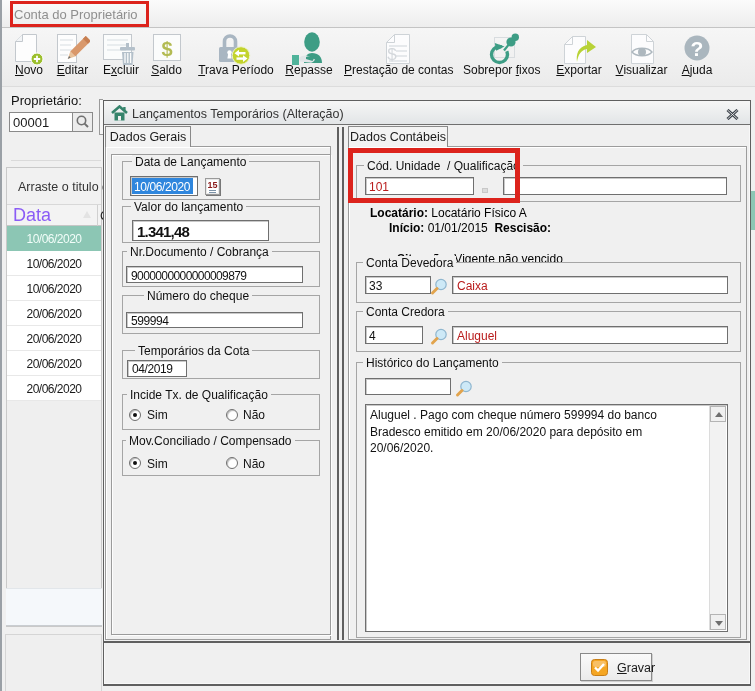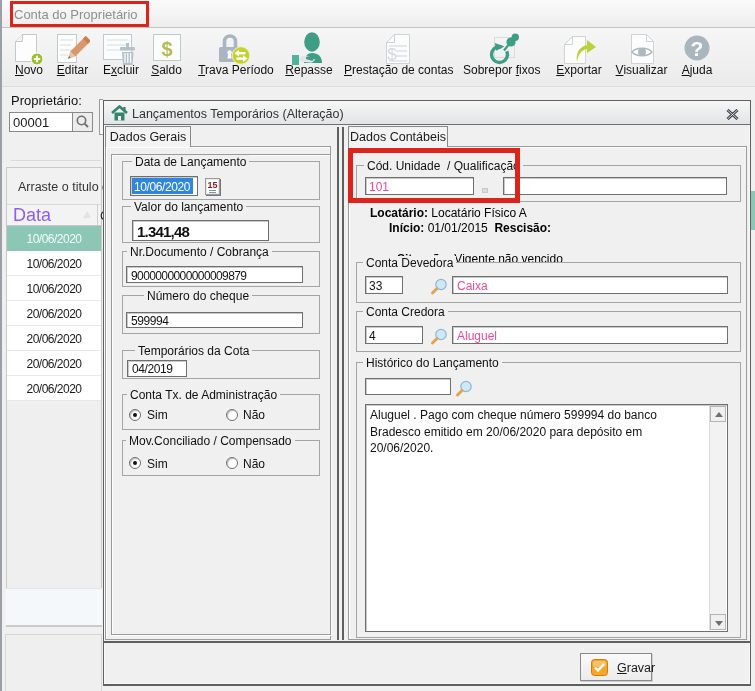--- a/index.html
+++ b/index.html
@@ -35,21 +35,21 @@
 .rsliverteal{left:751px;top:191px;width:4px;height:39px;background:#8cc6b4;}
 .dialog{left:103px;top:100px;width:648px;height:586px;background:#f0f0f0;border:1px solid #5f5f5f;border-bottom:2px solid #5f5f5f;box-shadow:inset 0 0 0 1px #f8f8f8;}
 .dtitle{left:0;top:0;width:646px;height:24px;background:linear-gradient(#f6f6f6,#e2e5e7);border-bottom:1px solid #6f6f6f;}
 .dtitletext{left:28px;top:6px;font-size:12.5px;color:#333;}
 .dclose{left:622px;top:8px;}
 .tab{background:#f3f3f3;border:1px solid #898989;border-bottom:none;font-size:12.5px;text-align:center;padding-top:3px;}
 .pane{border:1px solid #9c9c9c;background:#f0f0f0;box-shadow:inset 1px 1px 0 #fff;}
 .fieldset{position:absolute;border:1px solid #a5a5a5;background:#f0f0f0;}
 .legend{position:absolute;top:-7px;background:#f0f0f0;padding:0 3px;font-size:12px;color:#101010;white-space:nowrap;}
 .inp{position:absolute;background:#fff;border:1px solid #6f6f6f;box-shadow:inset 1px 1px 0 #c9c9c9;font-size:12px;color:#111;white-space:nowrap;overflow:hidden;}
-.inp.gray{color:#ec4899;}
+.inp.gray{color:#b91c1c;}
 .splitter{left:337px;top:127px;width:7px;height:513px;}
 .splitter:before,.splitter:after{content:"";position:absolute;top:0;width:2px;height:100%;background:#606060;}
 .splitter:before{left:0;}
 .splitter:after{right:0;}
 .radio{position:absolute;width:12px;height:12px;border-radius:50%;background:#fff;border:1px solid #6f6f6f;box-shadow:inset 1px 1px 1px #bbb;}
 .radio.on:before{content:"";position:absolute;left:3px;top:3px;width:4px;height:4px;border-radius:50%;background:#111;}
 .rlab{position:absolute;font-size:12px;color:#111;}
 .infoline{position:absolute;font-size:12px;color:#000;white-space:nowrap;}
 .infoline b{font-weight:bold;}
 .redbox2{left:348px;top:148px;width:172px;height:55px;border:5px solid #dc231c;}
@@ -262,21 +262,21 @@
 <div class="inp" style="left:126px;top:266px;width:177px;height:17px;letter-spacing:-0.6px;padding:2px 0 0 4px;">9000000000000009879</div>
 <div class="fieldset" style="left:122px;top:295px;width:198px;height:39px;">
       <span class="legend" style="left:21px;">Número do cheque</span>
     </div>
 <div class="inp" style="left:126px;top:312px;width:177px;height:16px;letter-spacing:-0.4px;padding:1px 0 0 4px;">599994</div>
 <div class="fieldset" style="left:122px;top:350px;width:198px;height:29px;">
       <span class="legend" style="left:12px;">Temporários da Cota</span>
     </div>
 <div class="inp" style="left:127px;top:360px;width:60px;height:17px;letter-spacing:-0.4px;padding:1px 0 0 4px;">04/2019</div>
 <div class="fieldset" style="left:122px;top:394px;width:198px;height:36px;">
-      <span class="legend" style="left:4px;">Conta Tx. de Administração</span>
+      <span class="legend" style="left:4px;">Incide Tx. de Qualificação</span>
     </div>
 <div class="radio on" style="left:129px;top:409px;"></div>
     <span class="rlab" style="left:147px;top:408px;">Sim</span>
 <div class="radio" style="left:226px;top:409px;"></div>
     <span class="rlab" style="left:243px;top:408px;">Não</span>
 <div class="fieldset" style="left:122px;top:440px;width:198px;height:36px;">
       <span class="legend" style="left:3px;">Mov.Conciliado / Compensado</span>
     </div>
 <div class="radio on" style="left:129px;top:457px;"></div>
     <span class="rlab" style="left:147px;top:457px;">Sim</span>
@@ -293,21 +293,21 @@
     </div>
 <div class="inp gray" style="left:365px;top:177px;width:109px;height:18px;padding:2px 0 0 3px;">101</div>
 <div class="abs" style="left:482px;top:188px;width:6px;height:5px;background:#dcdcdc;border:1px solid #c8c8c8;"></div>
 <div class="inp" style="left:503px;top:177px;width:224px;height:18px;"></div>
 <div class="infoline" style="left:370px;top:206px;"><b>Locatário:</b> Locatário Físico A</div>
 <div class="infoline" style="left:389px;top:221px;"><b>Início:</b> 01/01/2015&nbsp; <b>Rescisão:</b></div>
 <div class="infoline" style="left:367px;top:252px;margin-left:30px;"><b>Situação:</b> Vigente não vencido</div>
 <div class="fieldset" style="left:356px;top:262px;width:385px;height:41px;">
       <span class="legend" style="left:6px;">Conta Devedora</span>
     </div>
-<div class="inp" style="left:365px;top:276px;width:38px;height:18px;padding:2px 0 9px 3px;">33</div>
+<div class="inp" style="left:365px;top:276px;width:66px;height:18px;padding:2px 0 9px 3px;">33</div>
 <svg class="abs" style="left:430px;top:277px;" width="19" height="19" viewBox="0 0 19 19">
       <circle cx="11" cy="7.5" r="5.2" fill="#cde9f7" stroke="#8fb6cf" stroke-width="1.2"></circle>
       <line x1="7" y1="11.5" x2="2.5" y2="16" stroke="#e2a44e" stroke-width="3" stroke-linecap="round"></line>
     </svg>
 <div class="inp gray" style="left:452px;top:276px;width:276px;height:18px;padding:2px 0 12px 4px;">Caixa</div>
 <div class="fieldset" style="left:356px;top:311px;width:385px;height:41px;padding-left:15px;">
       <span class="legend" style="left:6px;">Conta Credora</span>
     </div>
 <div class="inp" style="left:365px;top:326px;width:58px;height:18px;padding:2px 0 0 3px;">4</div>
 <svg class="abs" style="left:430px;top:327px;" width="19" height="19" viewBox="0 0 19 19">

